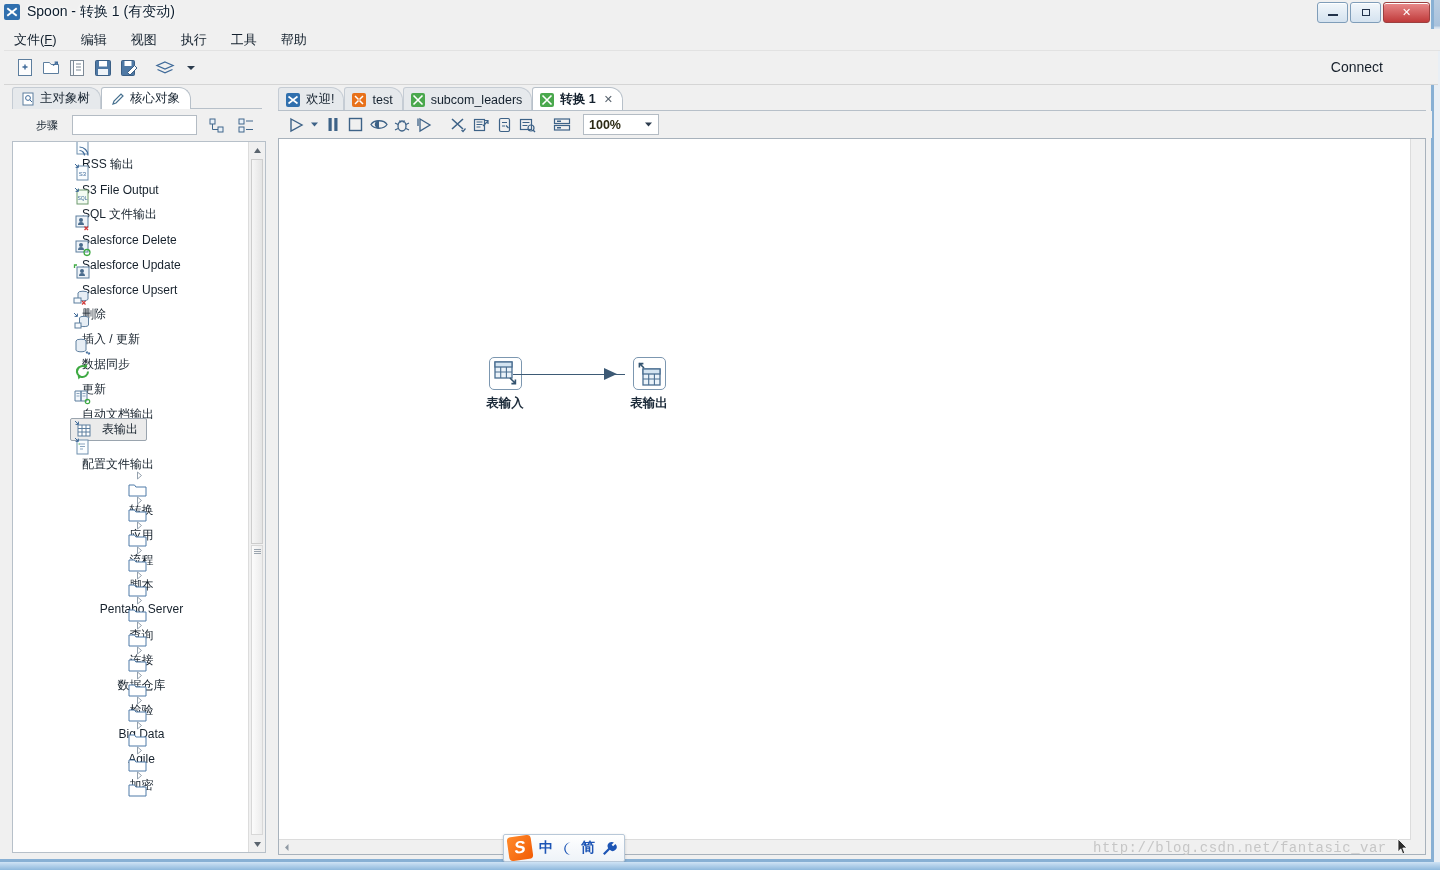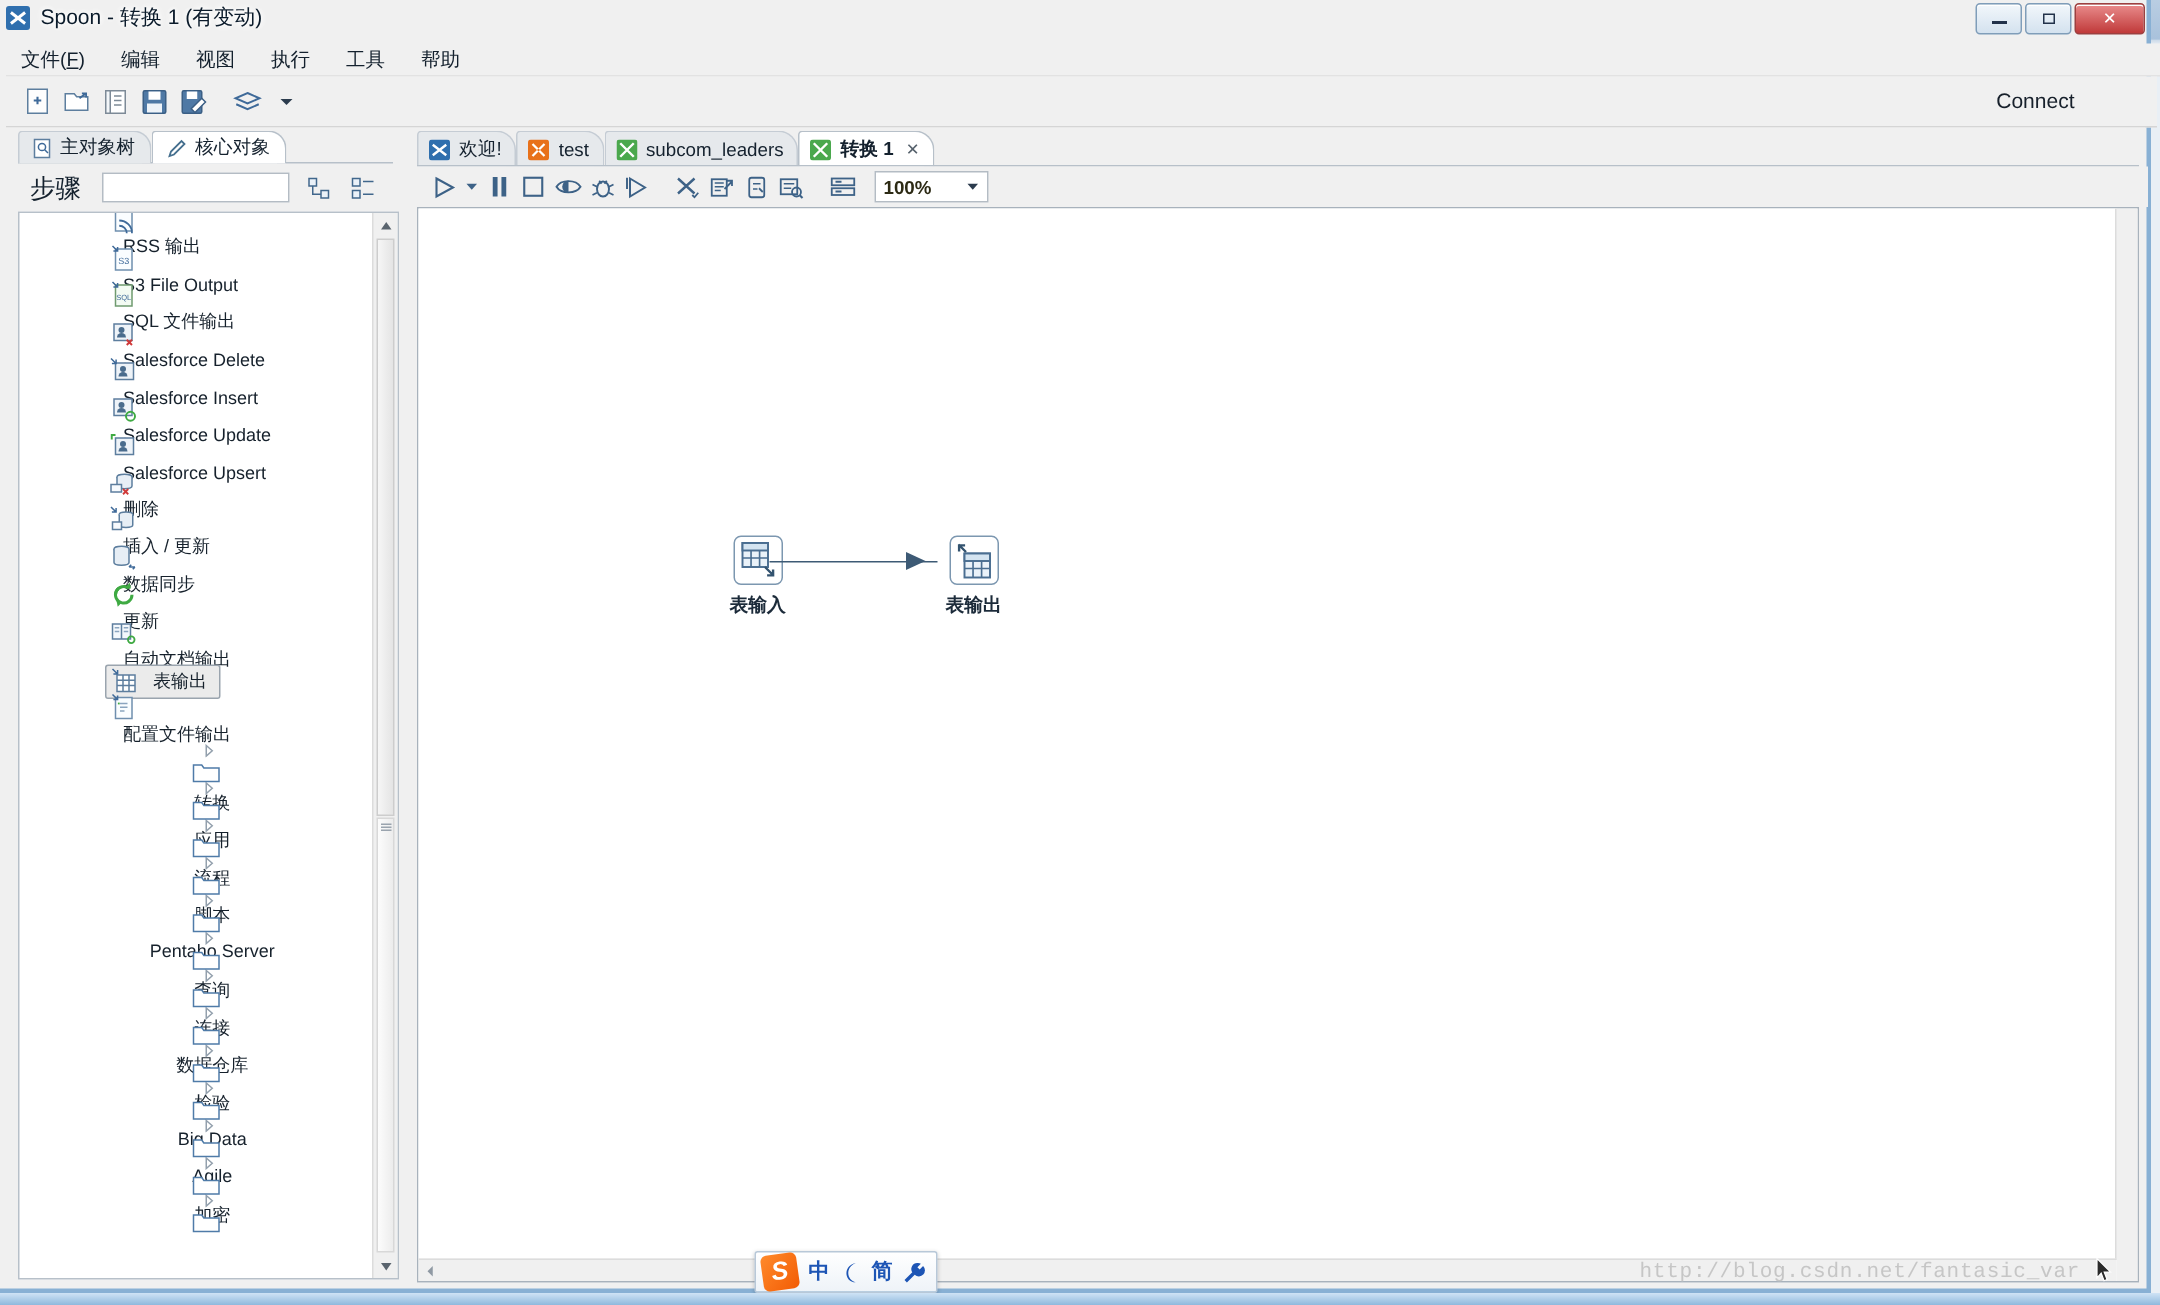--- a/index.html
+++ b/index.html
@@ -101,21 +101,21 @@
     border-radius:3px 12px 0 0;background:#e6e9ec;position:relative;
   }
   .ltab.active{background:#fff;border-color:#b7c0c9;z-index:3;}
   .ltab.first{z-index:2;}
   #left-tabs-underline{
     position:absolute;left:8px;top:23px;width:250px;height:1px;background:#b7c0c9;
   }
   #search-row{
     position:absolute;left:0;top:25px;width:266px;height:30px;display:flex;align-items:center;
   }
-  #step-label{margin-left:16px;font-size:17px;color:#14212e;}
+  #step-label{margin-left:32px;font-size:11px;color:#14212e;}
   #search-input{
     margin-left:14px;width:125px;height:20px;border:1px solid #b4bcc4;background:#fff;
     font-size:12px;padding:0 4px;box-sizing:border-box;outline:none;color:#14212e;
   }
   .tree-ctrl{margin-left:11px;width:18px;height:18px;display:flex;align-items:center;justify-content:center;}
   #tree-box{
     position:absolute;left:8px;top:56px;width:254px;height:712px;
     background:#fff;border:1px solid #b7c0c9;box-sizing:border-box;overflow:hidden;
   }
   #tree-scroll{position:absolute;left:0;top:0;width:237px;height:710px;overflow:hidden;}
@@ -418,33 +418,20 @@
               <rect x="3" y="3" width="12" height="11" fill="#eef3f8" stroke="#5d7e9e"></rect>
               <circle cx="8" cy="7" r="2" fill="#4a6c8d"></circle>
               <path d="M5 12a3 3 0 016 0z" fill="#4a6c8d"></path>
               <path d="M11.5 13.5l3.5 3.5M15 13.5l-3.5 3.5" stroke="#d03a3a" stroke-width="1.3"></path>
             </svg>
           </span>
           <span class="tlabel">Salesforce Delete</span>
           </span>
         </div>
 
-        <div class="trow indent">
-          <span class="selbox">
-          <span class="ticon">
-            <svg width="19" height="19" viewBox="0 0 19 19">
-              <rect x="4" y="4" width="12" height="11" fill="#eef3f8" stroke="#5d7e9e"></rect>
-              <circle cx="9" cy="8" r="2" fill="#4a6c8d"></circle>
-              <path d="M6 13a3 3 0 016 0z" fill="#4a6c8d"></path>
-              <path d="M1 1l3.2 3.2M4.4 1.6V4.4H1.6" fill="none" stroke="#3f6a99"></path>
-            </svg>
-          </span>
-          <span class="tlabel">Salesforce Insert</span>
-          </span>
-        </div>
 
         <div class="trow indent">
           <span class="selbox">
           <span class="ticon">
             <svg width="19" height="19" viewBox="0 0 19 19">
               <rect x="3" y="3" width="12" height="11" fill="#eef3f8" stroke="#5d7e9e"></rect>
               <circle cx="8" cy="7" r="2" fill="#4a6c8d"></circle>
               <path d="M5 12a3 3 0 016 0z" fill="#4a6c8d"></path>
               <circle cx="14" cy="14.5" r="3" fill="none" stroke="#3faa43" stroke-width="1.3"></circle>
             </svg>

